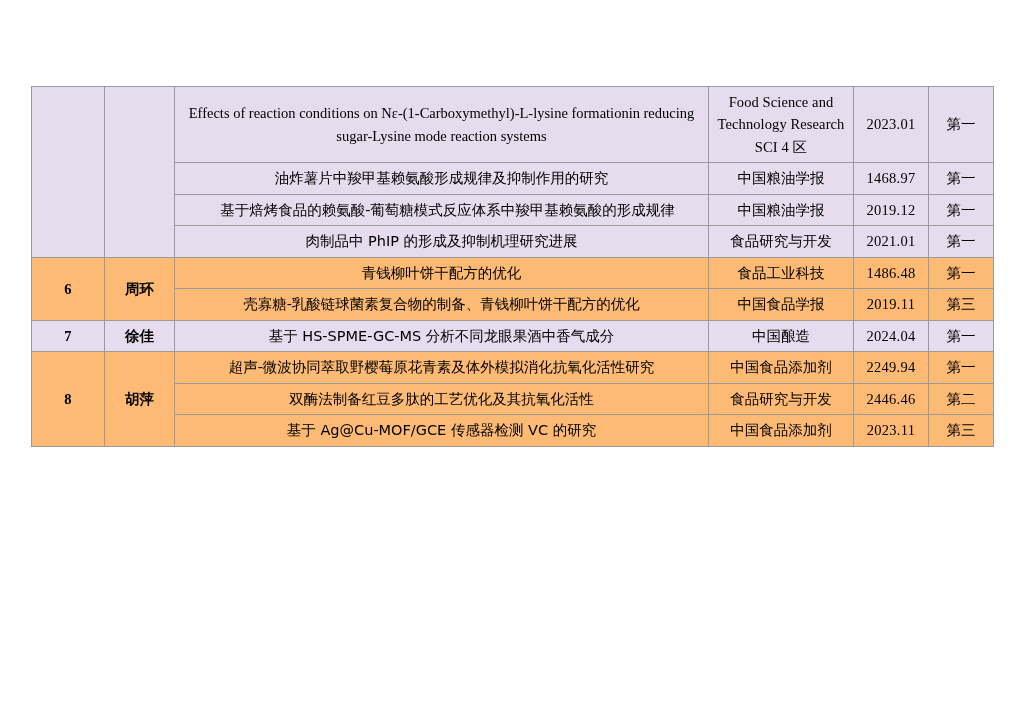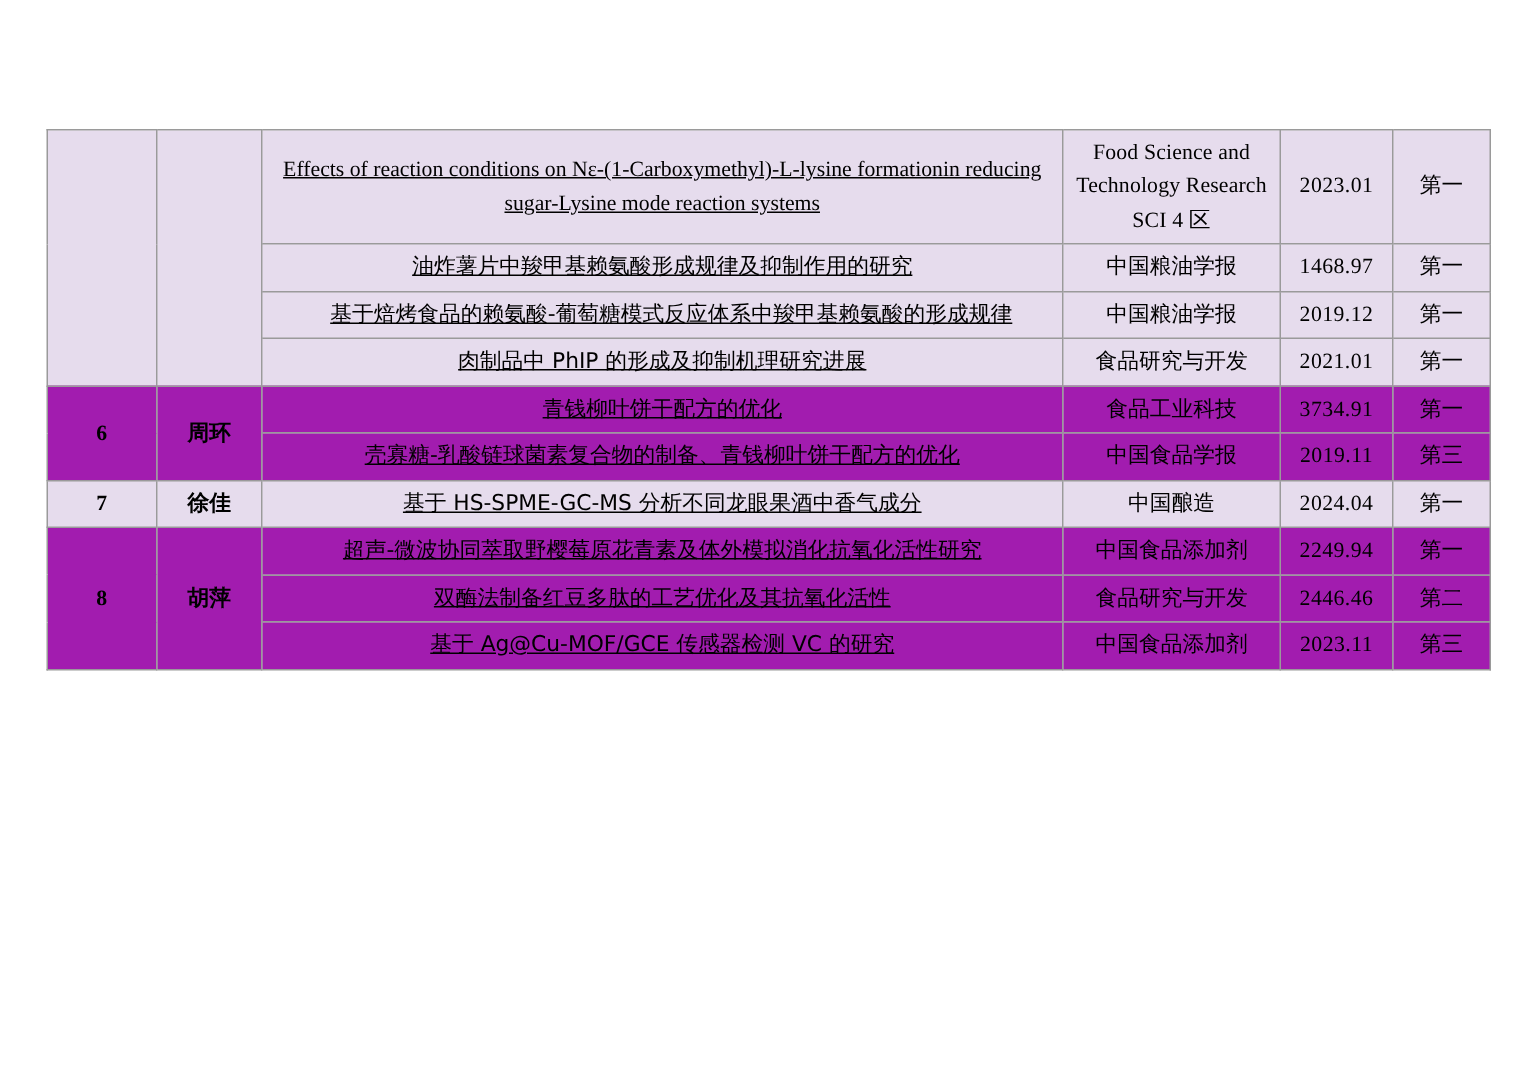--- a/index.html
+++ b/index.html
@@ -40,23 +40,23 @@
   }
   
   col.c-no     { width: 73px; }
   col.c-name   { width: 70px; }
   col.c-title  { width: 534px; }
   col.c-journal{ width: 145px; }
   col.c-date   { width: 75px; }
   col.c-rank   { width: 65px; }
 
   .bg-purple { background: #e6dced; }
-  .bg-cream  { background: #a21caf; }
+  .bg-cream  { background: #fdba74; }
 
-  .cell-title { text-align: center; text-decoration: underline; }
+  .cell-title { text-align: center; }
   .cell-en {
     font-size: 14.5px;
     line-height: 1.85;
     padding: 8px 14px;
   }
   .cell-journal-en {
     font-size: 14.5px;
     line-height: 1.85;
     letter-spacing: 0.1px;
     margin-left: 21px;
@@ -107,21 +107,21 @@
         <td class="bg-purple cn">食品研究与开发</td>
         <td class="bg-purple num">2021.01</td>
         <td class="bg-purple cn">第一</td>
       </tr>
 
       <tr>
         <td class="bg-cream num bold" rowspan="2">6</td>
         <td class="bg-cream cn bold" rowspan="2">周环</td>
         <td class="bg-cream cell-title cn-title">青钱柳叶饼干配方的优化</td>
         <td class="bg-cream cn">食品工业科技</td>
-        <td class="bg-cream num">3734.91</td>
+        <td class="bg-cream num">1486.48</td>
         <td class="bg-cream cn">第一</td>
       </tr>
       <tr>
         <td class="bg-cream cell-title cn-title">壳寡糖-乳酸链球菌素复合物的制备、青钱柳叶饼干配方的优化</td>
         <td class="bg-cream cn">中国食品学报</td>
         <td class="bg-cream num">2019.11</td>
         <td class="bg-cream cn">第三</td>
       </tr>
 
       <tr>

